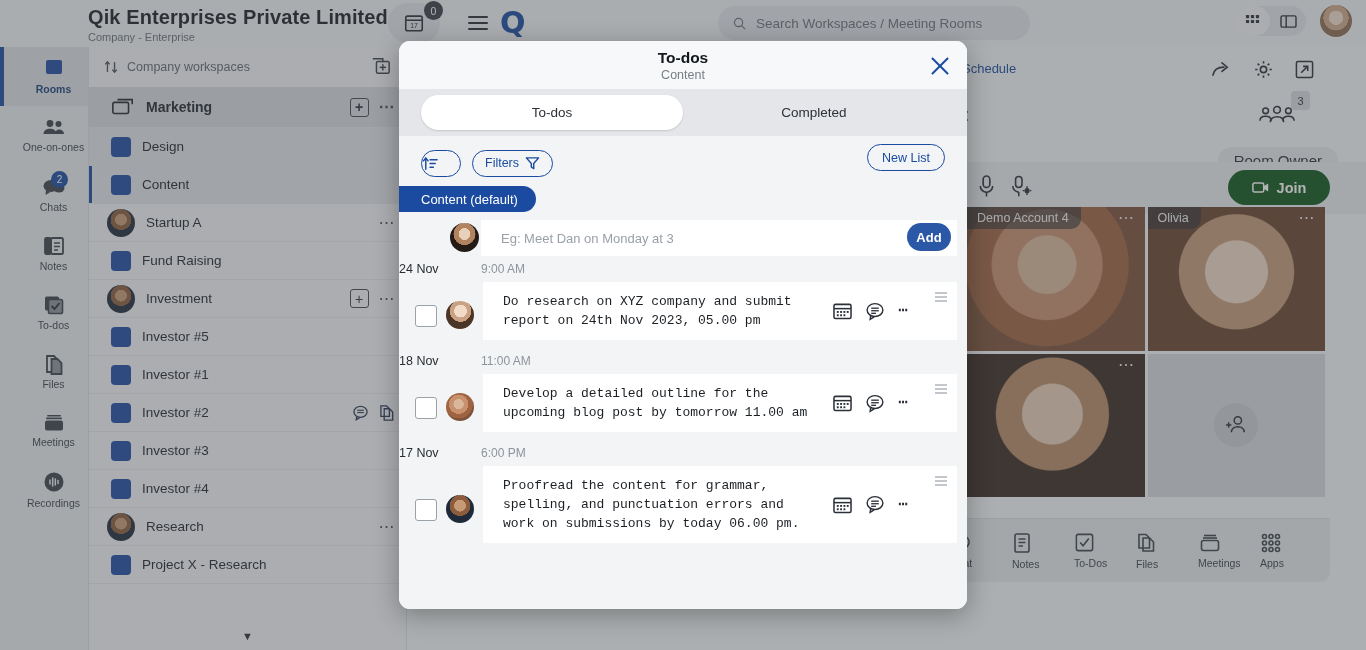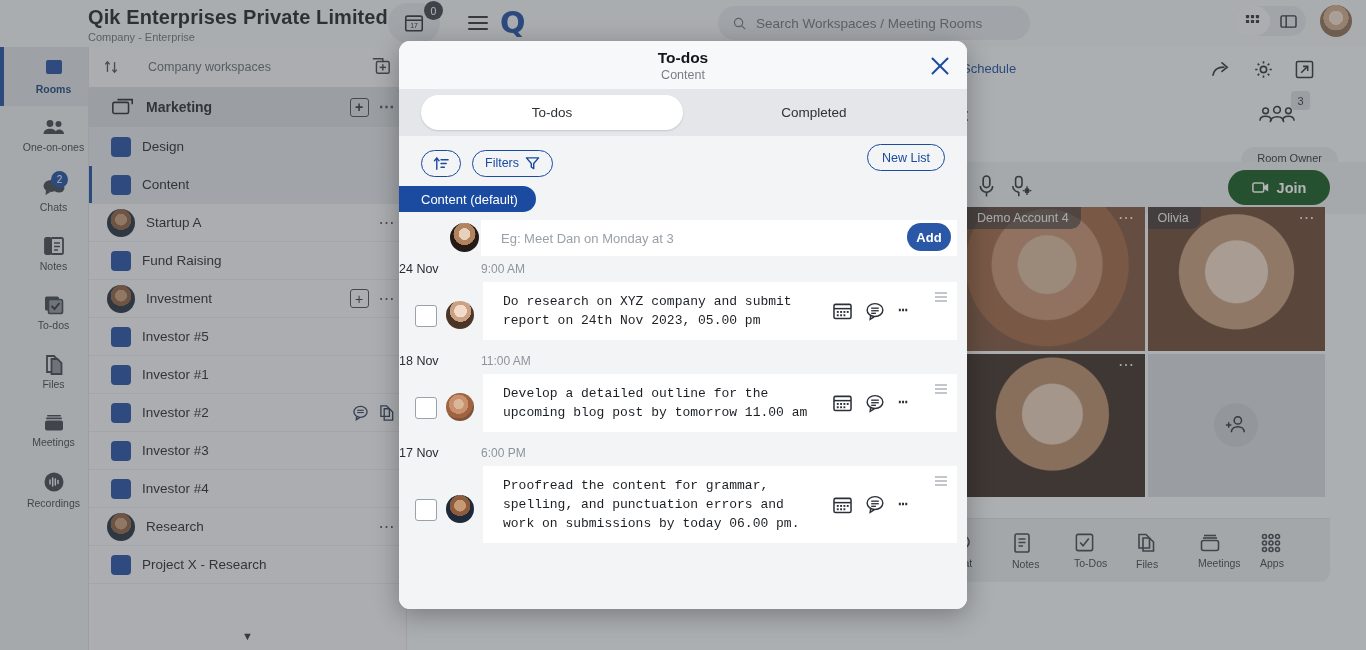--- a/index.html
+++ b/index.html
@@ -36,21 +36,21 @@
   .rail { position: absolute; left: 0; top: 47px; width: 89px; height: 603px; background: #eceef0; border-right: 1px solid #dcdee1; }
   .rail-item { position: relative; height: 59px; display: flex; flex-direction: column; align-items: center; justify-content: center; gap: 3px; cursor: pointer; padding-left: 19px; }
   .rail-item.active { background: #dfe2e6; }
   .rail-item.active::before { content: ""; position: absolute; left: 0; top: 0; bottom: 0; width: 4px; background: #1a4ba0; }
   .rail-lbl { font-size: 10.5px; color: #3d4349; }
   .rail-item.active .rail-lbl { color: #1a3f7a; font-weight: bold; }
   .rail-badge { position: absolute; right: 20px; top: 6px; min-width: 17px; height: 17px; padding: 0 4px; border-radius: 9px; background: #1a4ba0; color: #fff; font-size: 10px; display: flex; align-items: center; justify-content: center; }
 
   
   .wslist { position: absolute; left: 89px; top: 47px; width: 318px; height: 603px; background: #f4f5f7; border-right: 1px solid #dfe1e4; }
-  .ws-head { height: 40px; display: flex; align-items: center; padding: 0 14px; gap: 29px; text-align: right; }
+  .ws-head { height: 40px; display: flex; align-items: center; padding: 0 14px; gap: 8px; text-align: right; }
   .ws-head-lbl { font-size: 12.5px; color: #636a71; }
   .ws-add { position: absolute; right: 14px; top: 9px; }
   .ws-row { position: relative; height: 38px; display: flex; align-items: center; padding-left: 22px; gap: 11px; border-bottom: 1px solid #e6e8ea; cursor: pointer; }
   .ws-row.group { height: 41px; font-weight: bold; }
   .ws-row.sel-group { background: #dadce0; }
   .ws-row.selected { background: #e3e5e8; }
   .ws-row.current::before { content: ""; position: absolute; left: 0; top: 0; bottom: 0; width: 3px; background: #1a4ba0; }
   .ws-sq { width: 20px; height: 20px; border-radius: 4px; background: #1f4ba0; flex: none; }
   .ws-av { width: 28px; height: 28px; border-radius: 50%; flex: none; overflow: hidden; margin-left: -4px; }
   .ws-name { font-size: 13.5px; color: #23272c; }
@@ -61,21 +61,21 @@
   .scroll-caret { position: absolute; left: 50%; bottom: 8px; transform: translateX(-50%); color: #2b2f34; font-size: 11px; }
 
   
   .roompane { position: absolute; left: 407px; top: 47px; right: 0; bottom: 0; background: #f7f8f9; }
   .room-top { position: relative; height: 115px; }
   .schedule-link { position: absolute; left: 555px; top: 14px; font-size: 13px; color: #1a4ba0; }
   .room-title { position: absolute; left: 493px; top: 58px; font-size: 18px; font-weight: bold; color: #14181c; }
   .room-icons { position: absolute; right: 52px; top: 12px; display: flex; gap: 21px; align-items: center; }
   .ppl-wrap { position: absolute; right: 70px; top: 58px; }
   .ppl-badge { position: absolute; right: -14px; top: -14px; min-width: 19px; height: 19px; padding: 0 5px; border-radius: 4px; background: #d9dbde; color: #33383d; font-size: 11px; display: flex; align-items: center; justify-content: center; }
-  .owner-pill { position: absolute; right: 28px; top: 100px; background: #e8eaec; border-radius: 14px 14px 0 0; padding: 5px 16px 4px; font-size: 11px; color: #2c3137; }
+  .owner-pill { position: absolute; right: 28px; top: 100px; background: #e8eaec; border-radius: 14px 14px 0 0; padding: 5px 16px 4px; font-size: 15px; color: #2c3137; }
   .room-bar { position: relative; height: 52px; background: #eceef0; }
   .mic-ico { position: absolute; left: 570px; top: 12px; }
   .mic-set-ico { position: absolute; left: 604px; top: 12px; }
   .join-btn { position: absolute; right: 36px; top: 8px; width: 102px; height: 35px; border-radius: 18px; background: #10561a; color: #fff; font-size: 14.5px; font-weight: bold; display: flex; align-items: center; justify-content: center; gap: 7px; }
   .tiles { position: absolute; left: 560px; top: 160px; width: 358px; height: 290px; display: grid; grid-template-columns: 1fr 1fr; grid-template-rows: 1fr 1fr; gap: 3px; }
   .tile { position: relative; overflow: hidden; }
   .tile-name { position: absolute; left: 0; top: 0; background: rgba(45,48,52,.62); color: #f0f1f2; font-size: 12.5px; padding: 4px 12px 4px 10px; border-radius: 0 0 10px 0; }
   .tile-dots { position: absolute; right: 9px; top: 6px; color: #e9eaec; font-size: 16px; letter-spacing: 1.5px; line-height: 10px; }
   .tile.empty { background: #d7d9dc; display: flex; align-items: center; justify-content: center; }
   .addppl { width: 44px; height: 44px; border-radius: 50%; background: #cbced2; display: flex; align-items: center; justify-content: center; }
@@ -99,21 +99,21 @@
   
   .modal { position: absolute; left: 399px; top: 41px; width: 568px; height: 568px; background: #f2f4f6; border-radius: 11px; box-shadow: 0 6px 26px rgba(0,0,0,.30); overflow: hidden; display: flex; flex-direction: column; }
   .m-head { position: relative; height: 48px; background: #f7f8f9; }
   .m-title { text-align: center; font-size: 15.5px; font-weight: bold; color: #14181c; padding-top: 8px; }
   .m-sub { text-align: center; font-size: 12.5px; color: #787e85; margin-top: 1px; }
   .m-close { position: absolute; right: 16px; top: 14px; width: 22px; height: 22px; cursor: pointer; }
   .m-tabs { height: 47px; background: #e4e6e9; padding: 6px 22px; display: flex; }
   .m-tab { flex: 1; display: flex; align-items: center; justify-content: center; font-size: 13.5px; color: #2c3137; border-radius: 18px; cursor: pointer; }
   .m-tab.on { background: #ffffff; box-shadow: 0 1px 2px rgba(0,0,0,.14); }
   .m-ctrls { position: relative; height: 46px; padding: 8px 22px 0; display: flex; align-items: center; gap: 11px; }
-  .pill-btn { height: 27px; border: 1.3px solid #1a4ba0; border-radius: 14px; color: #1a4ba0; font-size: 12.5px; display: inline-flex; align-items: center; justify-content: center; gap: 6px; padding: 0 12px; cursor: pointer; background: transparent; }
+  .pill-btn { height: 27px; border: 1.3px solid #1a4ba0; border-radius: 14px; color: #1a4ba0; font-size: 12.5px; display: inline-flex; align-items: center; gap: 6px; padding: 0 12px; cursor: pointer; background: transparent; }
   .pill-btn.icononly { width: 40px; padding: 0; }
   .newlist-btn { position: absolute; right: 22px; top: 8px; height: 27px; padding: 0 14px; }
   .listchip { height: 26px; background: #1a4ba0; color: #fff; font-size: 13px; display: inline-flex; align-items: center; padding: 0 18px 0 22px; border-radius: 0 13px 13px 0; margin-top: 4px; }
   .m-body { flex: 1; background: #f2f4f6; overflow: hidden; }
   .newtask { background: #fff; height: 36px; margin-left: 82px; margin-right: 10px; display: flex; align-items: center; position: relative; }
   .newtask .ph { font-size: 13px; color: #9aa0a7; padding-left: 20px; }
   .nt-av { position: absolute; left: -31px; top: 3px; width: 29px; height: 29px; border-radius: 50%; overflow: hidden; }
   .add-btn { position: absolute; right: 6px; top: 3px; width: 44px; height: 28px; border-radius: 14px; background: #2b58a6; color: #fff; font-size: 13px; font-weight: bold; display: flex; align-items: center; justify-content: center; cursor: pointer; }
   .grp { position: relative; }
   .grp-head { height: 26px; display: flex; align-items: center; }

